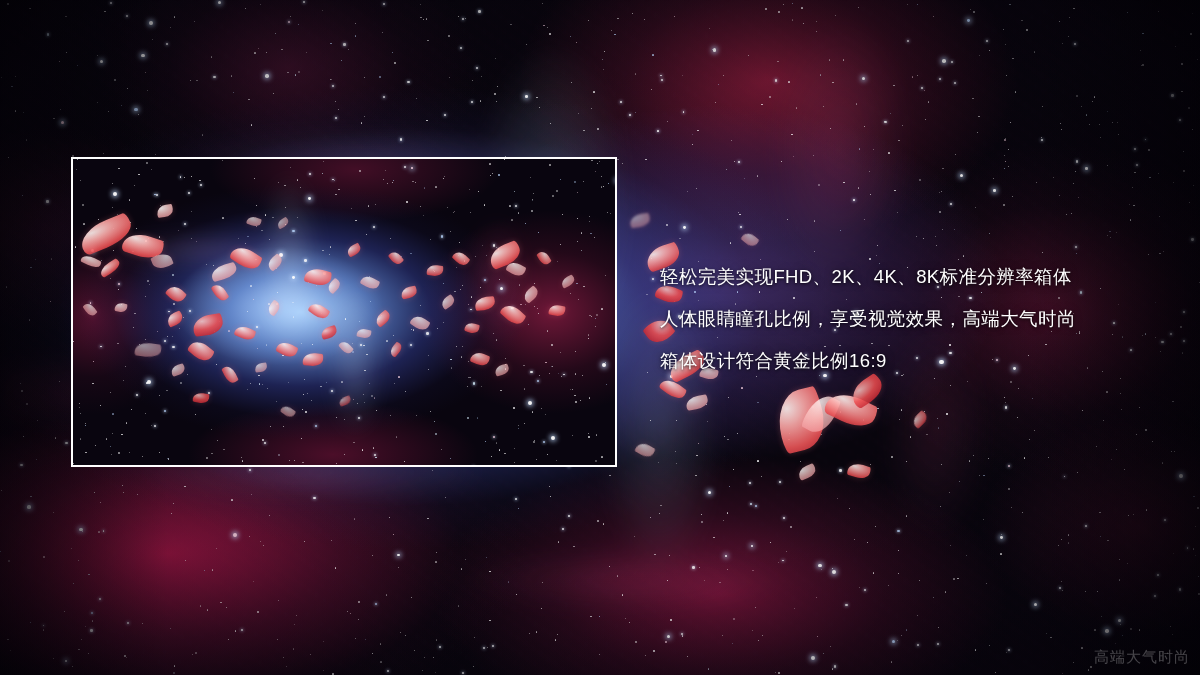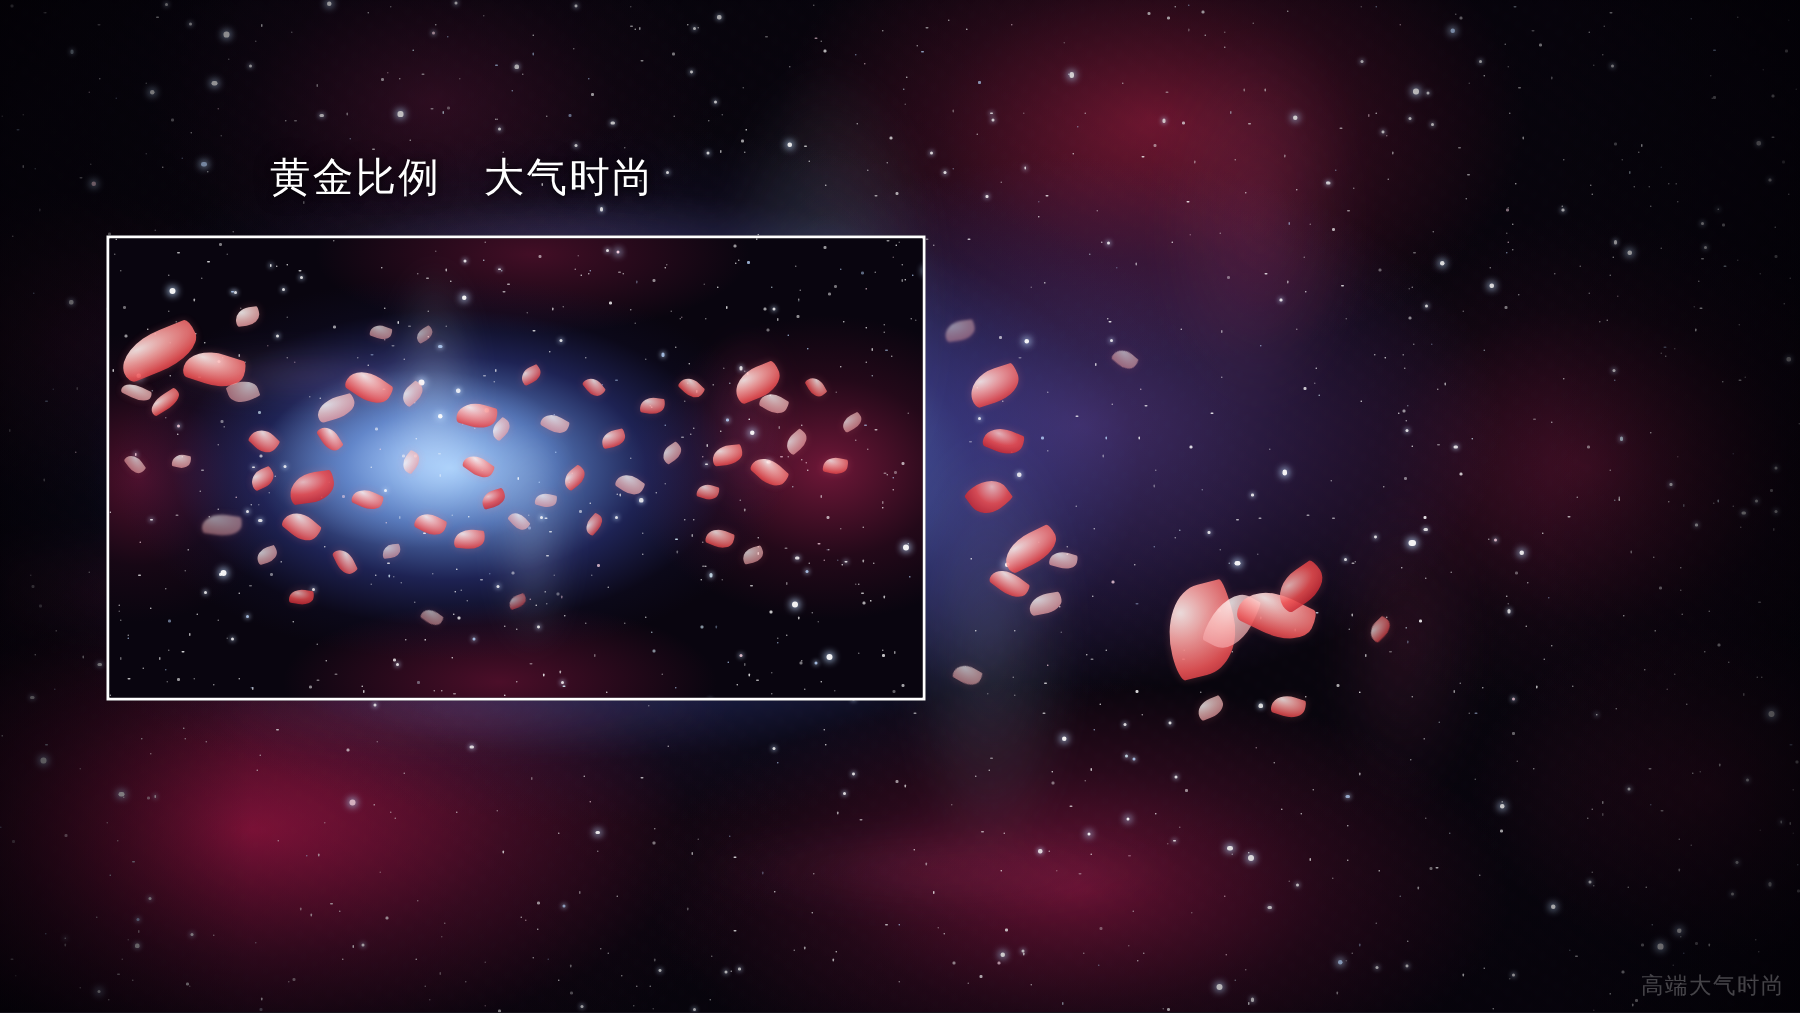--- a/index.html
+++ b/index.html
@@ -1810,18 +1810,22 @@
         <span class="petal" style="left:466px;top:96px;width:14px;height:10px;transform:rotate(60deg);opacity:0.84;"></span>
         <span class="petal" style="left:478px;top:148px;width:16px;height:11px;transform:rotate(12deg);opacity:0.86;"></span>
         <span class="petal pale" style="left:490px;top:120px;width:14px;height:9px;transform:rotate(-28deg);opacity:0.72;"></span>
         <span class="petal pale" style="left:210px;top:250px;width:14px;height:9px;transform:rotate(36deg);opacity:0.6;filter:blur(0.4px);"></span>
         <span class="petal" style="left:268px;top:240px;width:12px;height:8px;transform:rotate(-20deg);opacity:0.6;filter:blur(0.4px);"></span>
         <span class="petal pale" style="left:64px;top:186px;width:26px;height:14px;transform:rotate(8deg);opacity:0.55;filter:blur(0.7px);"></span>
         <span class="petal pale" style="left:84px;top:94px;width:14px;height:20px;transform:rotate(70deg);opacity:0.7;"></span>
       </div>
   </div>
 
-  <div id="slide-title">黄金比例　大气时尚</div>
-
+
+  <div id="body-copy">
+    <div class="line">轻松完美实现FHD、2K、4K、8K标准分辨率箱体</div>
+    <div class="line">人体眼睛瞳孔比例，享受视觉效果，高端大气时尚</div>
+    <div class="line">箱体设计符合黄金比例16:9</div>
+  </div>
 
   <div id="watermark">高端大气时尚</div>
 
 </div>
 
 </body></html>

